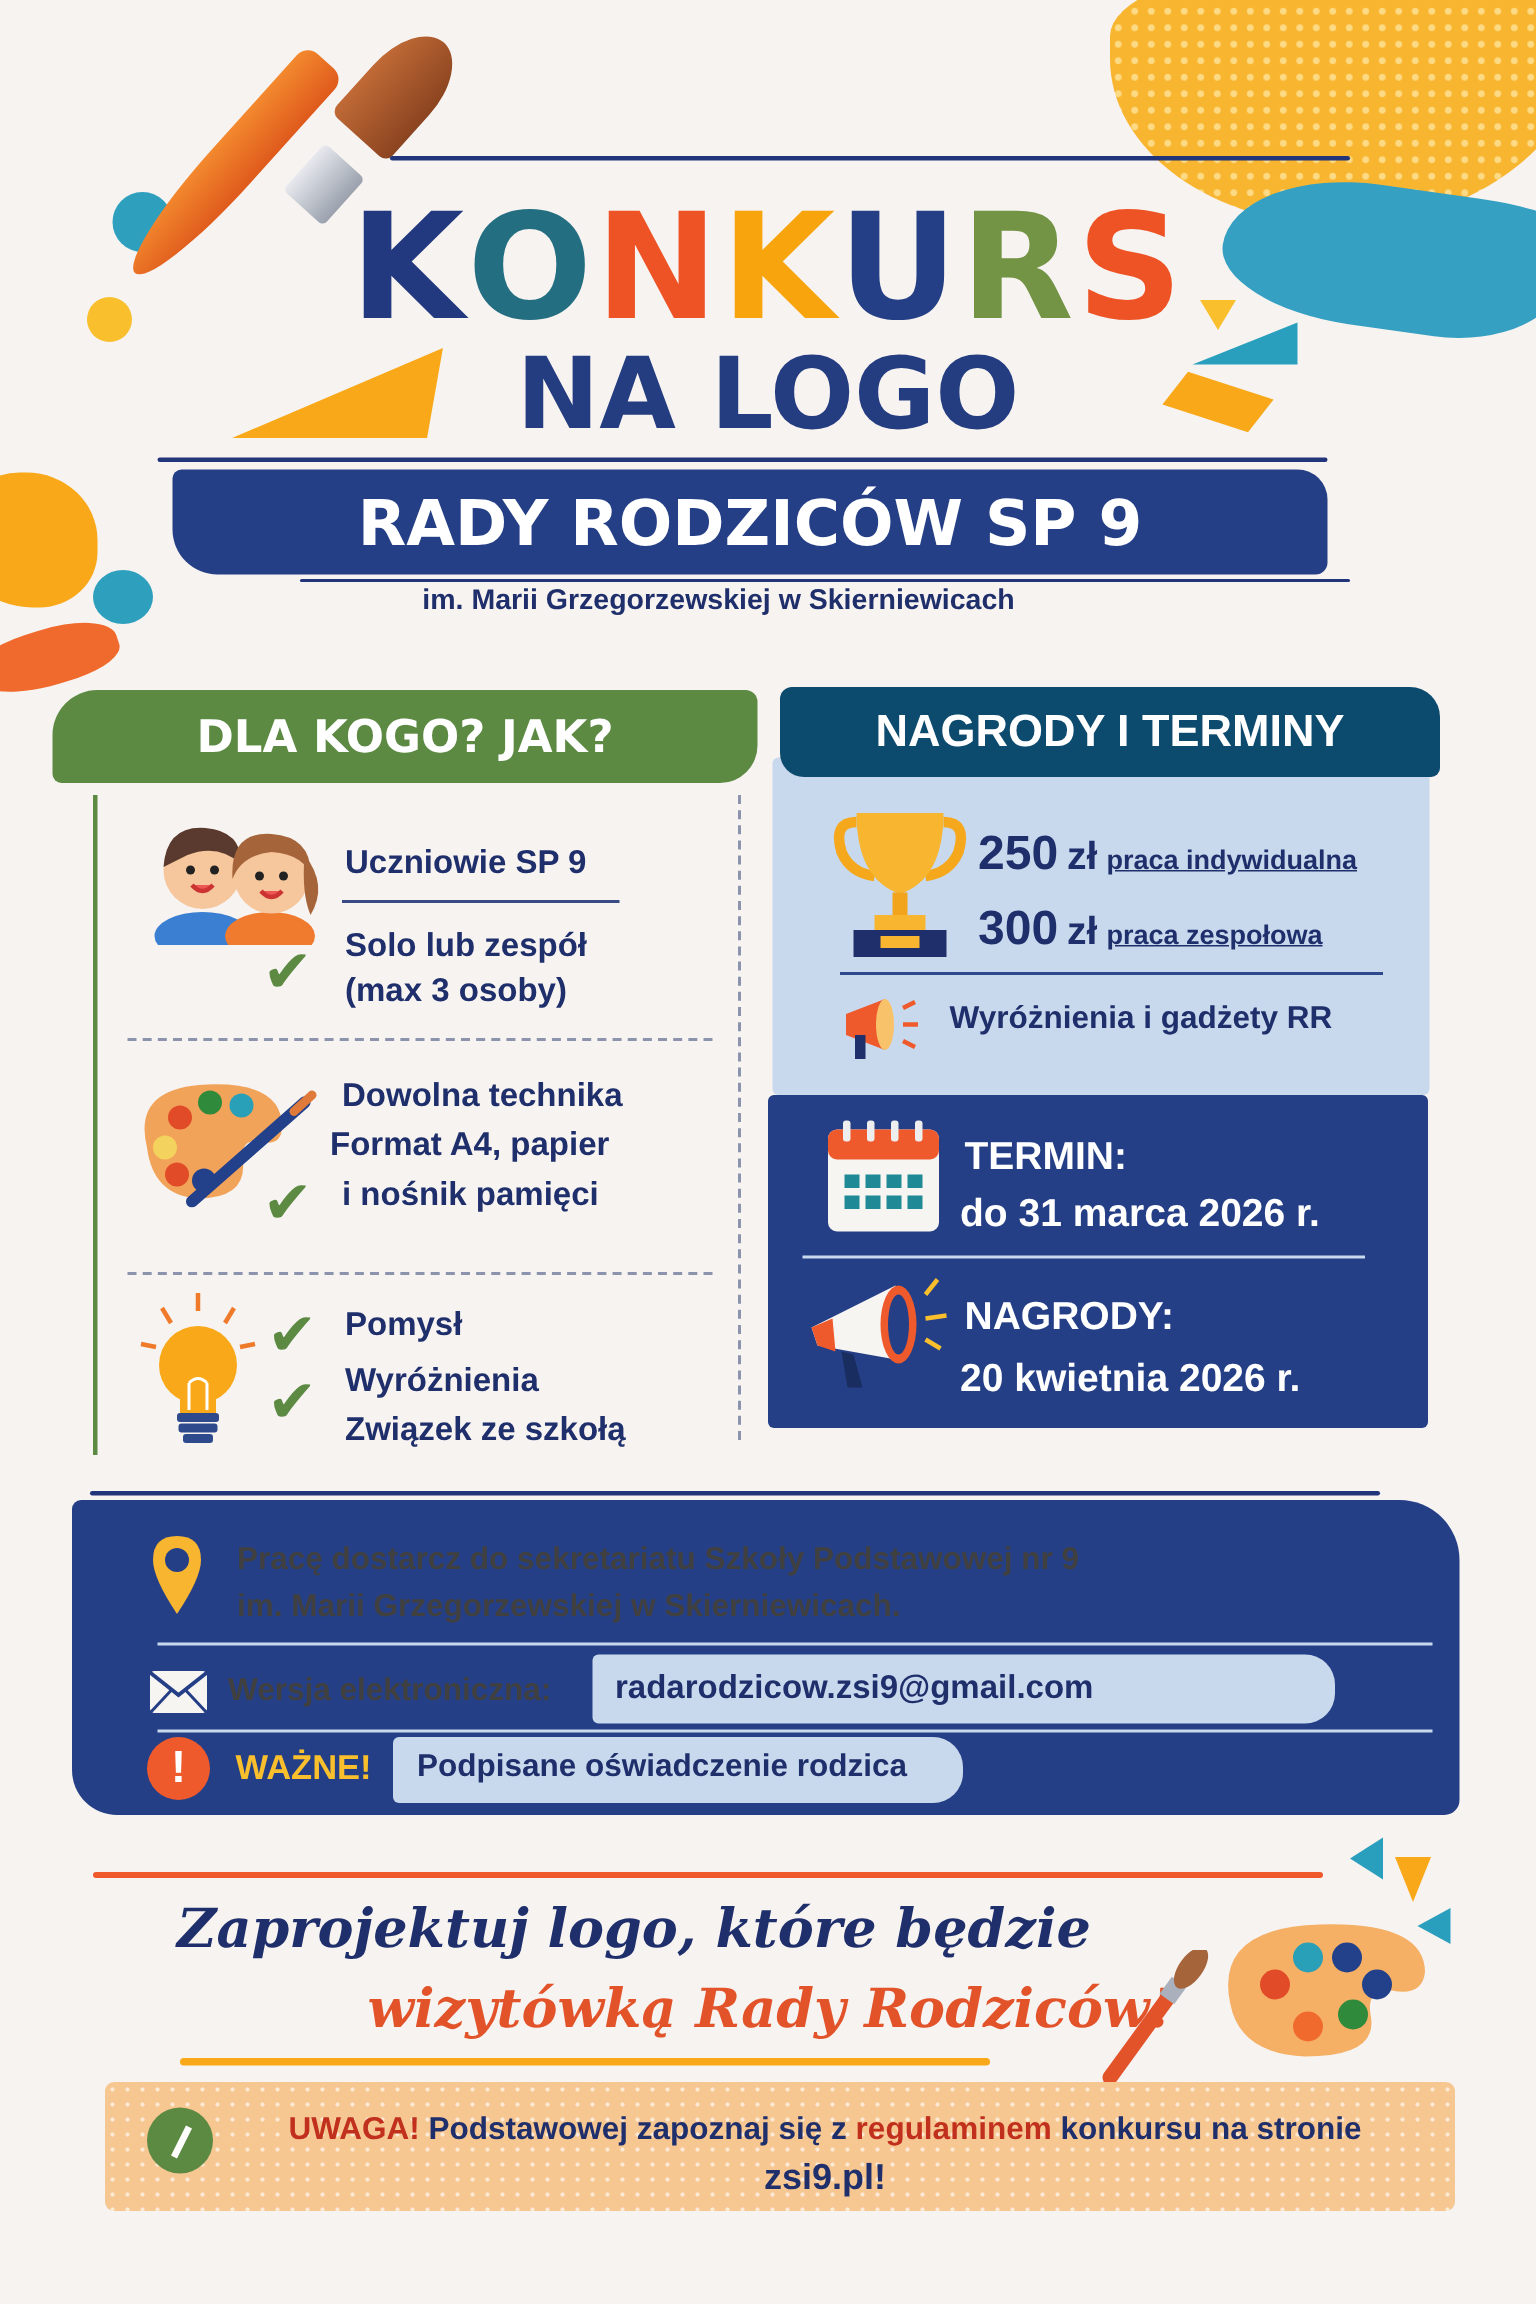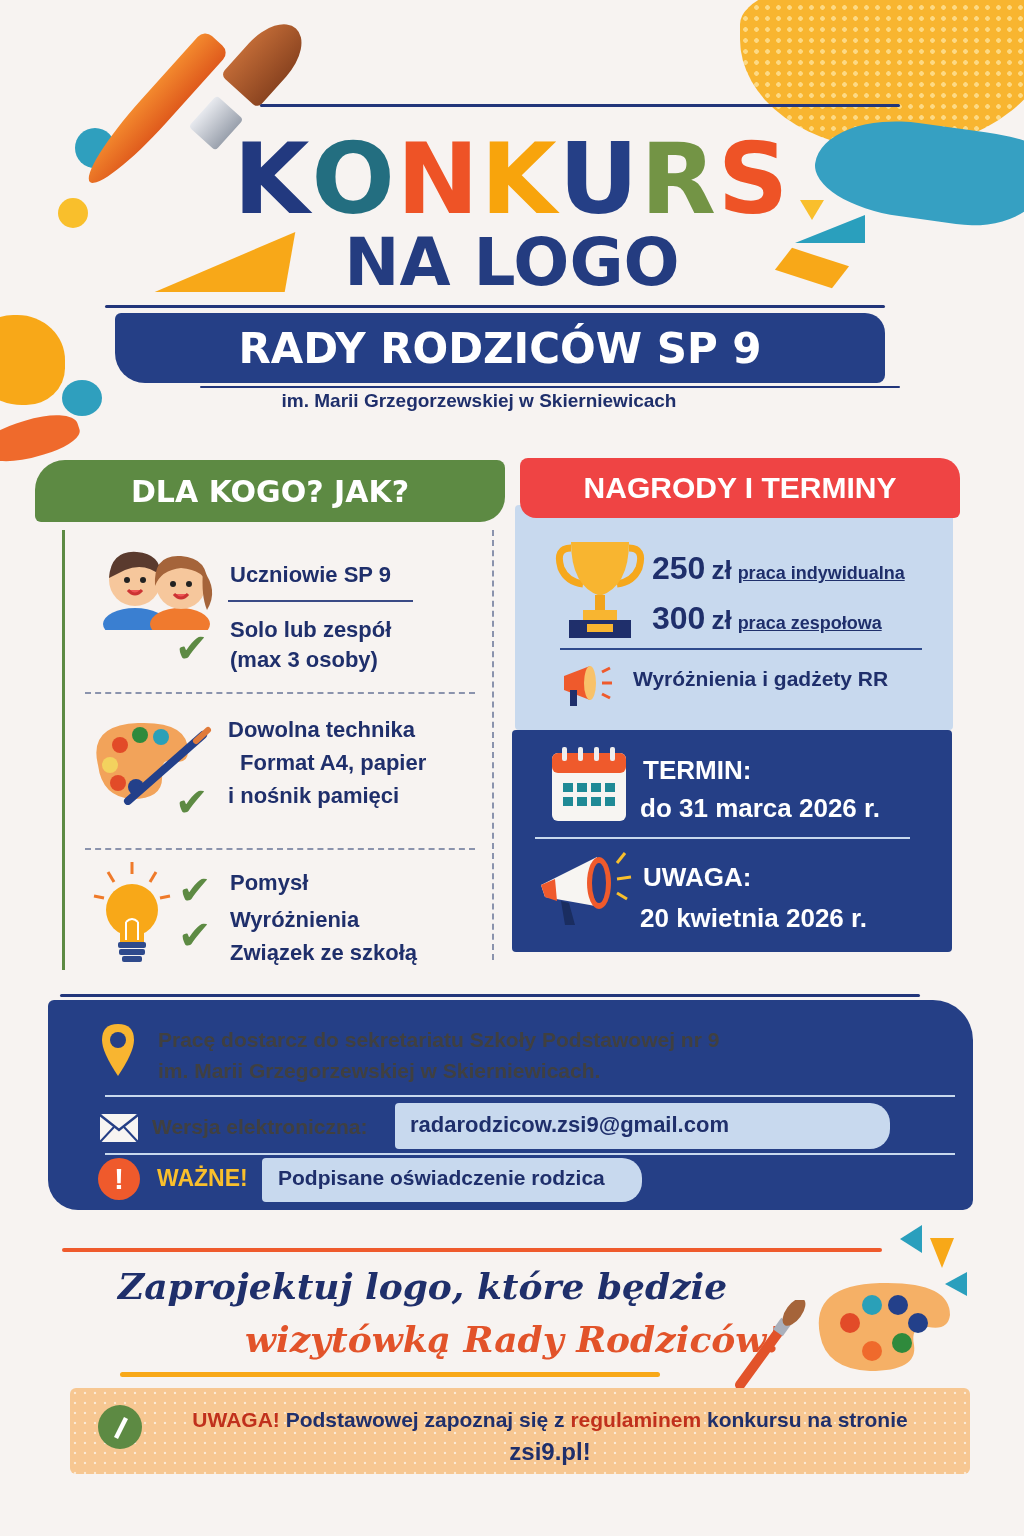--- a/index.html
+++ b/index.html
@@ -90,21 +90,21 @@
   .head-green {
     left: 35px; top: 460px; width: 470px; height: 62px;
     background: #5d8a43;
     border-radius: 30px 8px 25px 6px;
     color: #fff; font-size: 30px; font-weight: 700;
     display: flex; align-items: center; justify-content: center;
     font-family: "DejaVu Sans", sans-serif;
   }
   .head-blue {
     left: 520px; top: 458px; width: 440px; height: 60px;
-    background: #ef4444; border-radius: 8px 20px 6px 16px;
+    background: #0c4a6e; border-radius: 8px 20px 6px 16px;
     color: #fff; font-size: 30px; font-weight: 700;
     display: flex; align-items: center; justify-content: center;
   }
 
   
   .left-border { left: 62px; top: 530px; width: 3px; height: 440px; background: #5d8a43; }
   .vdash { left: 492px; top: 530px; width: 0; height: 430px; border-left: 2px dashed #8b93ad; }
   .hdash { height: 0; border-top: 2px dashed #8b93ad; }
   .left-text { font-size: 22px; font-weight: 700; color: #1f2f6b; line-height: 1.35; }
   .check { color: #5d8a43; font-size: 40px; font-weight: 900; line-height: 1; }
@@ -220,21 +220,21 @@
     <circle cx="52" cy="20" r="8" fill="#2f8a3c"></circle>
     <circle cx="73" cy="22" r="8" fill="#2aa0b8"></circle>
     <circle cx="22" cy="50" r="8" fill="#f3d25e"></circle>
     <circle cx="30" cy="68" r="8" fill="#e24b28"></circle>
     <circle cx="48" cy="72" r="8" fill="#23408a"></circle>
     <line x1="40" y1="86" x2="115" y2="20" stroke="#23408a" stroke-width="8" stroke-linecap="round"></line>
     <line x1="108" y1="26" x2="120" y2="15" stroke="#e07a3a" stroke-width="6" stroke-linecap="round"></line>
   </svg>
 </div>
 <div class="abs left-text" style="left:228px;top:715px;">Dowolna technika</div>
-<div class="abs left-text" style="left:240px;top:748px;">Format A4, papier</div>
+<div class="abs left-text" style="left:220px;top:748px;">Format A4, papier</div>
 <div class="abs left-text" style="left:228px;top:781px;">i nośnik pamięci</div>
 <div class="abs check" style="left:175px;top:782px;">✔</div>
 
 <div class="abs hdash" style="left:85px;top:848px;width:390px;"></div>
 
 <div class="abs" style="left:92px;top:860px;width:80px;height:110px;">
   <svg width="80" height="110" viewBox="0 0 80 110">
     <line x1="40" y1="2" x2="40" y2="14" stroke="#ef7a2a" stroke-width="3"></line>
     <line x1="16" y1="12" x2="22" y2="22" stroke="#ef7a2a" stroke-width="3"></line>
     <line x1="64" y1="12" x2="58" y2="22" stroke="#ef7a2a" stroke-width="3"></line>
@@ -316,21 +316,21 @@
     <path d="M6 40 L62 12 L66 62 L10 52Z" fill="#f7f5f2"></path>
     <path d="M6 40 L20 34 L22 56 L10 52Z" fill="#ef5a2c"></path>
     <ellipse cx="64" cy="38" rx="12" ry="26" fill="#ef5a2c"></ellipse>
     <ellipse cx="64" cy="38" rx="7" ry="20" fill="#253f86"></ellipse>
     <path d="M26 56 L34 58 L40 80 L30 80Z" fill="#1a2d60"></path>
     <line x1="82" y1="18" x2="90" y2="8" stroke="#f9bf2c" stroke-width="3"></line>
     <line x1="82" y1="34" x2="96" y2="32" stroke="#f9bf2c" stroke-width="3"></line>
     <line x1="82" y1="48" x2="92" y2="54" stroke="#f9bf2c" stroke-width="3"></line>
   </svg>
 </div>
-<div class="abs date-label" style="left:643px;top:862px;">UWAGA:</div>
+<div class="abs date-label" style="left:643px;top:862px;">NAGRODY:</div>
 <div class="abs date-val" style="left:640px;top:903px;">20 kwietnia 2026 r.</div>
 
 <div class="abs thin-line" style="left:60px;top:994px;width:860px;"></div>
 <div class="abs info-band"></div>
 <div class="abs" style="left:100px;top:1022px;width:36px;height:56px;">
   <svg width="36" height="56" viewBox="0 0 36 56">
     <path d="M18 2 Q34 2 34 18 Q34 30 18 54 Q2 30 2 18 Q2 2 18 2Z" fill="#f8b530"></path>
     <circle cx="18" cy="18" r="8" fill="#253f86"></circle>
   </svg>
 </div>

